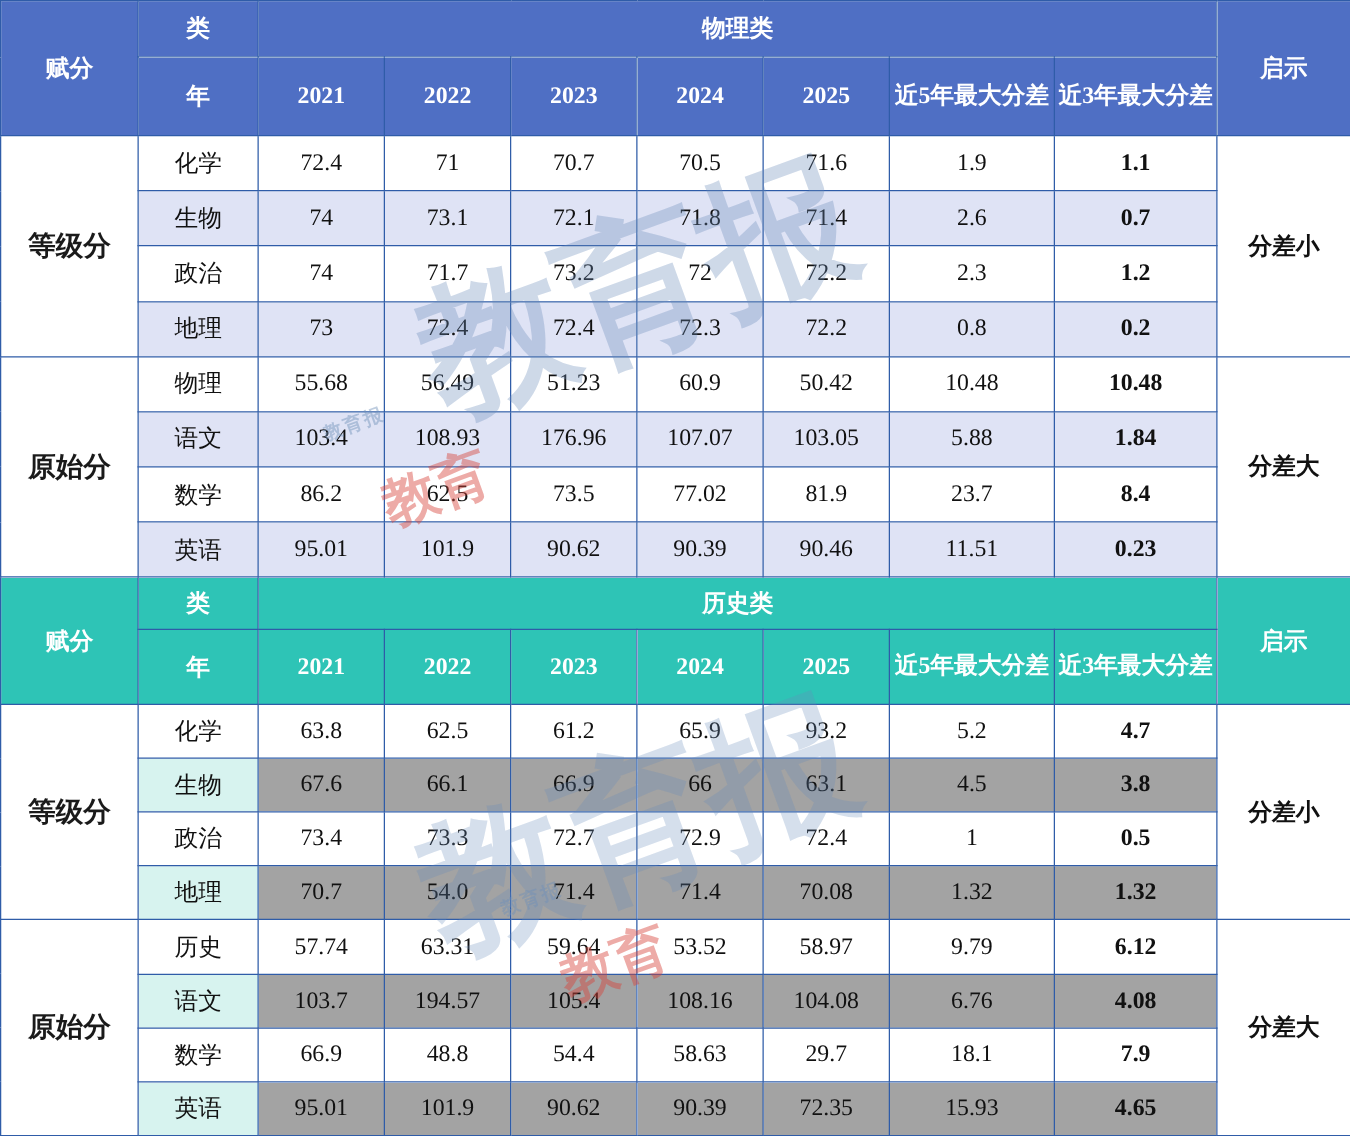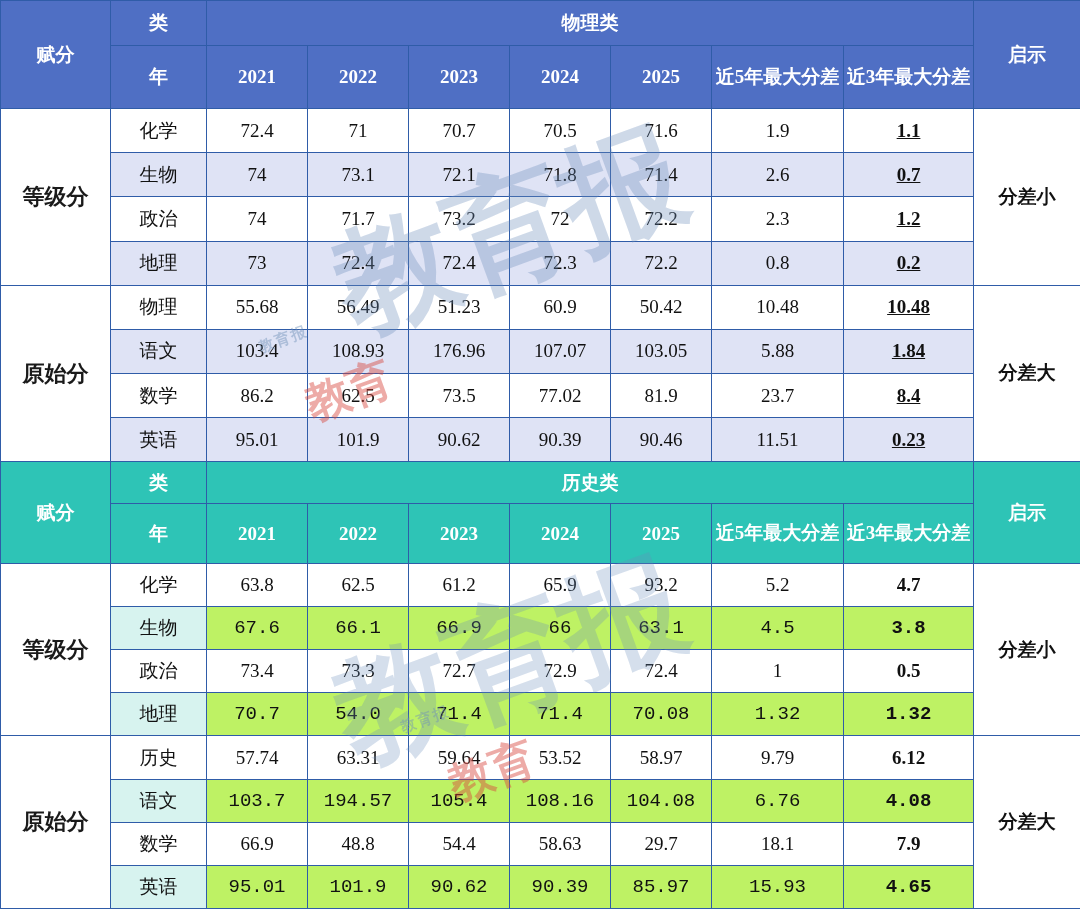--- a/index.html
+++ b/index.html
@@ -62,21 +62,21 @@
     color: #111111;
     font-size: 20px;
   }
   .p-sub.alt { background: #dfe3f5; }
   .p-val {
     background: #ffffff;
     color: #111111;
     font-size: 19px;
   }
   .p-val.alt { background: #dfe3f5; }
-  .p-val.bold { font-weight: bold; text-decoration: underline; }
+  .p-val.bold { font-weight: bold; }
   .p-ins {
     background: #ffffff;
     color: #111111;
     font-weight: bold;
     font-size: 21px;
   }
   .h-head {
     background: #2ec4b6;
     color: #ffffff;
     font-weight: bold;
@@ -105,21 +105,21 @@
     font-size: 20px;
     border-color: #19b3a6;
   }
   .h-sub.alt { background: #d7f3ef; }
   .h-val {
     background: #ffffff;
     color: #111111;
     font-size: 19px;
     border-color: #19b3a6;
   }
-  .h-val.alt { background: #bef264; font-family: Liberation Mono, monospace; }
+  .h-val.alt { background: #a3a3a3; }
   .h-val.bold { font-weight: bold; }
   .h-ins {
     background: #ffffff;
     color: #111111;
     font-weight: bold;
     font-size: 21px;
     border-color: #19b3a6;
   }
 
   
@@ -381,21 +381,21 @@
         <td class="h-val">29.7</td>
         <td class="h-val">18.1</td>
         <td class="h-val bold">7.9</td>
       </tr>
       <tr style="height:41px">
         <td class="h-sub alt">英语</td>
         <td class="h-val alt">95.01</td>
         <td class="h-val alt">101.9</td>
         <td class="h-val alt">90.62</td>
         <td class="h-val alt">90.39</td>
-        <td class="h-val alt">85.97</td>
+        <td class="h-val alt">72.35</td>
         <td class="h-val alt">15.93</td>
         <td class="h-val alt bold">4.65</td>
       </tr>
 
     </tbody>
   </table>
 
   <div class="watermark wm1">教育报</div>
   <div class="wm-sub wms1">教育报</div>
   <div class="wm-red wmr1">教育</div>

